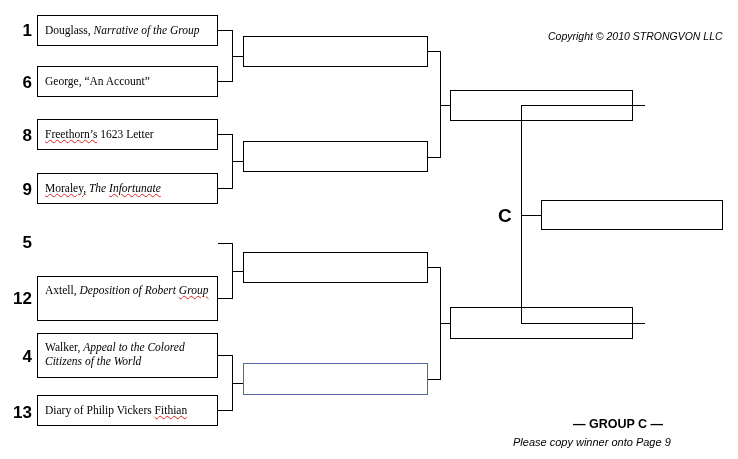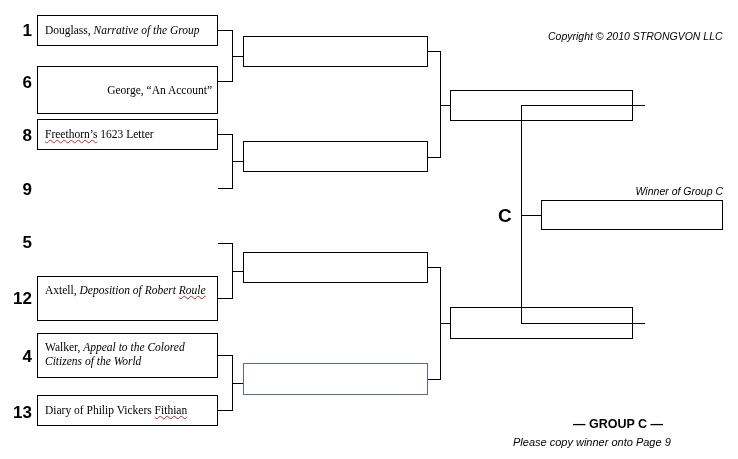--- a/index.html
+++ b/index.html
@@ -127,43 +127,49 @@
 
   <div class="seed-num" style="left:4px; top:22px; width:28px;">1</div>
   <div class="entry-box" style="left:37px; top:15px; width:181px; height:31px;">
     <span class="entry-text">
       <span>Douglass,</span>
       <i>Narrative of the Group</i>
     </span>
   </div>
 
   <div class="seed-num" style="left:4px; top:74px; width:28px;">6</div>
-  <div class="entry-box" style="left:37px; top:66px; width:181px; height:48px;justify-content:flex-end;">
+  <div class="entry-box" style="left:37px; top:66px; width:181px; height:31px;">
     <span class="entry-text">
       <span>George, “An Account”</span>
     </span>
   </div>
 
   <div class="seed-num" style="left:4px; top:127px; width:28px;">8</div>
   <div class="entry-box" style="left:37px; top:119px; width:181px; height:31px;">
     <span class="entry-text">
       <span class="sq">Freethorn’s</span>
       <span>1623 Letter</span>
     </span>
   </div>
 
   <div class="seed-num" style="left:4px; top:181px; width:28px;">9</div>
+  <div class="entry-box" style="left:37px; top:173px; width:181px; height:31px;">
+    <span class="entry-text">
+      <span class="sq">Moraley,</span>
+      <i>The <span class="sq">Infortunate</span></i>
+    </span>
+  </div>
 
   <div class="seed-num" style="left:4px; top:234px; width:28px;">5</div>
 
   <div class="seed-num" style="left:4px; top:290px; width:28px;">12</div>
   <div class="entry-box" style="left:37px; top:276px; width:181px; height:45px; align-items:flex-start; padding-top:6px;">
     <span class="entry-text">
       <span>Axtell,</span>
-      <i>Deposition of Robert <span class="sq">Roule</span></i>
+      <i>Deposition of Robert <span class="sq">Group</span></i>
     </span>
   </div>
 
   <div class="seed-num" style="left:4px; top:348px; width:28px;">4</div>
   <div class="entry-box" style="left:37px; top:333px; width:181px; height:45px; align-items:flex-start; padding-top:6px;">
     <span class="entry-text">
       <span>Walker,</span>
       <i>Appeal to the Colored Citizens of the World</i>
     </span>
   </div>
@@ -213,21 +219,20 @@
   <div class="slot-box" style="left:450px; top:90px; width:183px; height:31px;"></div>
   <div class="slot-box" style="left:450px; top:307px; width:183px; height:32px;"></div>
 
   <div class="ln-h" style="left:633px; top:105px; width:12px;"></div>
   <div class="ln-h" style="left:633px; top:323px; width:12px;"></div>
   <div class="ln-v" style="left:521px; top:105px; height:219px;"></div>
   <div class="ln-h" style="left:521px; top:105px; width:124px;"></div>
   <div class="ln-h" style="left:521px; top:323px; width:124px;"></div>
   <div class="ln-h" style="left:521px; top:215px; width:21px;"></div>
 
-  <div class="winner-label" style="left:523px; top:185px; width:200px;">Winner of Group C</div>
 
   <div class="group-marker" style="left:498px; top:206px;">C</div>
 
   <div class="slot-box" style="left:541px; top:200px; width:182px; height:30px;"></div>
 
   <div class="copyright" style="left:548px; top:30px;">Copyright © 2010 STRONGVON LLC</div>
 
   <div class="group-footer" style="left:513px; top:417px; width:210px;">— GROUP C —</div>
 
   <div class="footer-note" style="left:513px; top:436px; width:210px;">Please copy winner onto Page 9</div>

